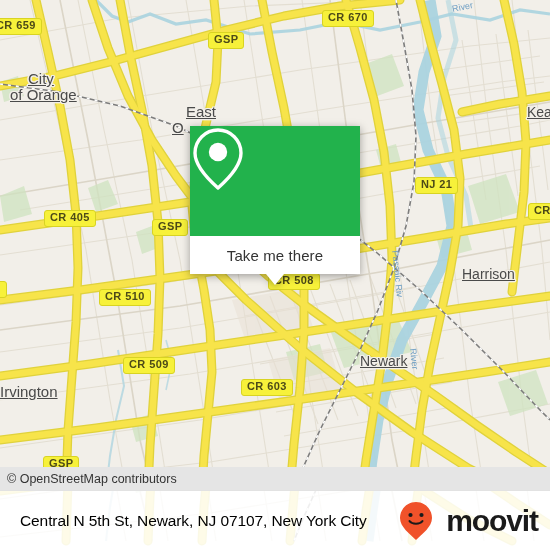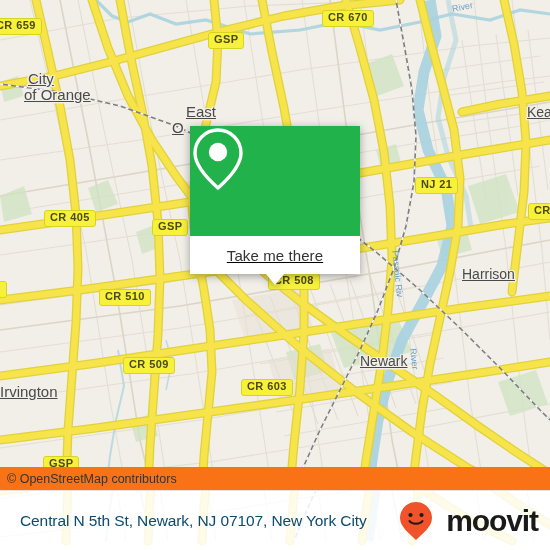--- a/index.html
+++ b/index.html
@@ -57,56 +57,56 @@
   #popup{
     position:absolute;left:190px;top:126px;width:170px;
     filter:drop-shadow(0 2px 4px rgba(0,0,0,.35));
   }
   #popup-head{
     height:110px;background:#22b24c;
     display:flex;align-items:center;justify-content:center;
   }
   #popup-body{
     background:#ffffff;height:38px;
-    display:flex;align-items:center;justify-content:center;text-decoration:underline;
+    display:flex;align-items:center;justify-content:center;
   }
   #popup-label{font-size:15px;color:#333333;letter-spacing:.1px;}
   #popup-tail{
     position:absolute;left:50%;top:148px;margin-left:-9px;
     width:0;height:0;
     border-left:9px solid transparent;
     border-right:9px solid transparent;
     border-top:11px solid #ffffff;
   }
 
   
   #attrib{
     position:absolute;left:0;top:467px;height:23px;width:550px;
-    background:#f97316;
+    background:#e5e5e5;
     display:flex;align-items:center;
   }
   #attrib-text{font-size:12.5px;color:#333333;padding-left:7px;}
 
   
   #footer{
     position:absolute;left:0;top:490px;width:550px;height:60px;
     background:#ffffff;overflow:hidden;
     border-top:1px solid #e2e2e2;
   }
   #footer-watermark{
     position:absolute;left:0;top:-440px;width:550px;height:550px;
     opacity:.12;
   }
   #footer-inner{
     position:absolute;left:0;top:0;width:550px;height:59px;
     display:flex;align-items:center;justify-content:space-between;
     padding:0 12px 0 20px;box-sizing:border-box;
   }
   #footer-address{
-    font-size:15.5px;color:#0c4a6e;white-space:nowrap;letter-spacing:-.1px;
+    font-size:15.5px;color:#000000;white-space:nowrap;letter-spacing:-.1px;
   }
   #brand{display:flex;align-items:center;gap:2px;}
   #brand-word{
     font-size:30px;color:#1a1a1a;font-weight:bold;letter-spacing:-1.1px;
     line-height:1;margin-left:11px;
   }
 </style>
 </head>
 <body>
 
@@ -248,21 +248,21 @@
                      L378,310 L360,350 L340,390 L320,430 L302,470 L294,490"></path>
           </g>
         </g>
       </defs>
 
       <rect x="0" y="0" width="550" height="490" fill="#f2efe9"></rect>
       <use href="#roadnet"></use>
     </svg>
 
     <div class="place" style="left:28px;top:71px;font-size:15px;">City</div>
-    <div class="place" style="left:24px;top:87px;font-size:15px;">of Orange</div>
+    <div class="place" style="left:10px;top:87px;font-size:15px;">of Orange</div>
     <div class="place" style="left:186px;top:104px;font-size:15px;">East</div>
     <div class="place" style="left:172px;top:120px;font-size:15px;">O</div>
     <div class="place" style="left:360px;top:354px;font-size:14px;">Newark</div>
     <div class="place" style="left:462px;top:267px;font-size:14px;">Harrison</div>
     <div class="place" style="left:0px;top:384px;font-size:15px;">Irvington</div>
     <div class="place" style="left:527px;top:105px;font-size:14px;">Kea</div>
 
     <div class="water-label" style="left:452px;top:2px;transform:rotate(-12deg);">River</div>
     <div class="water-label" style="left:400px;top:250px;transform:rotate(84deg);transform-origin:left top;">Passaic Riv</div>
     <div class="water-label" style="left:418px;top:348px;transform:rotate(84deg);transform-origin:left top;">River</div>

